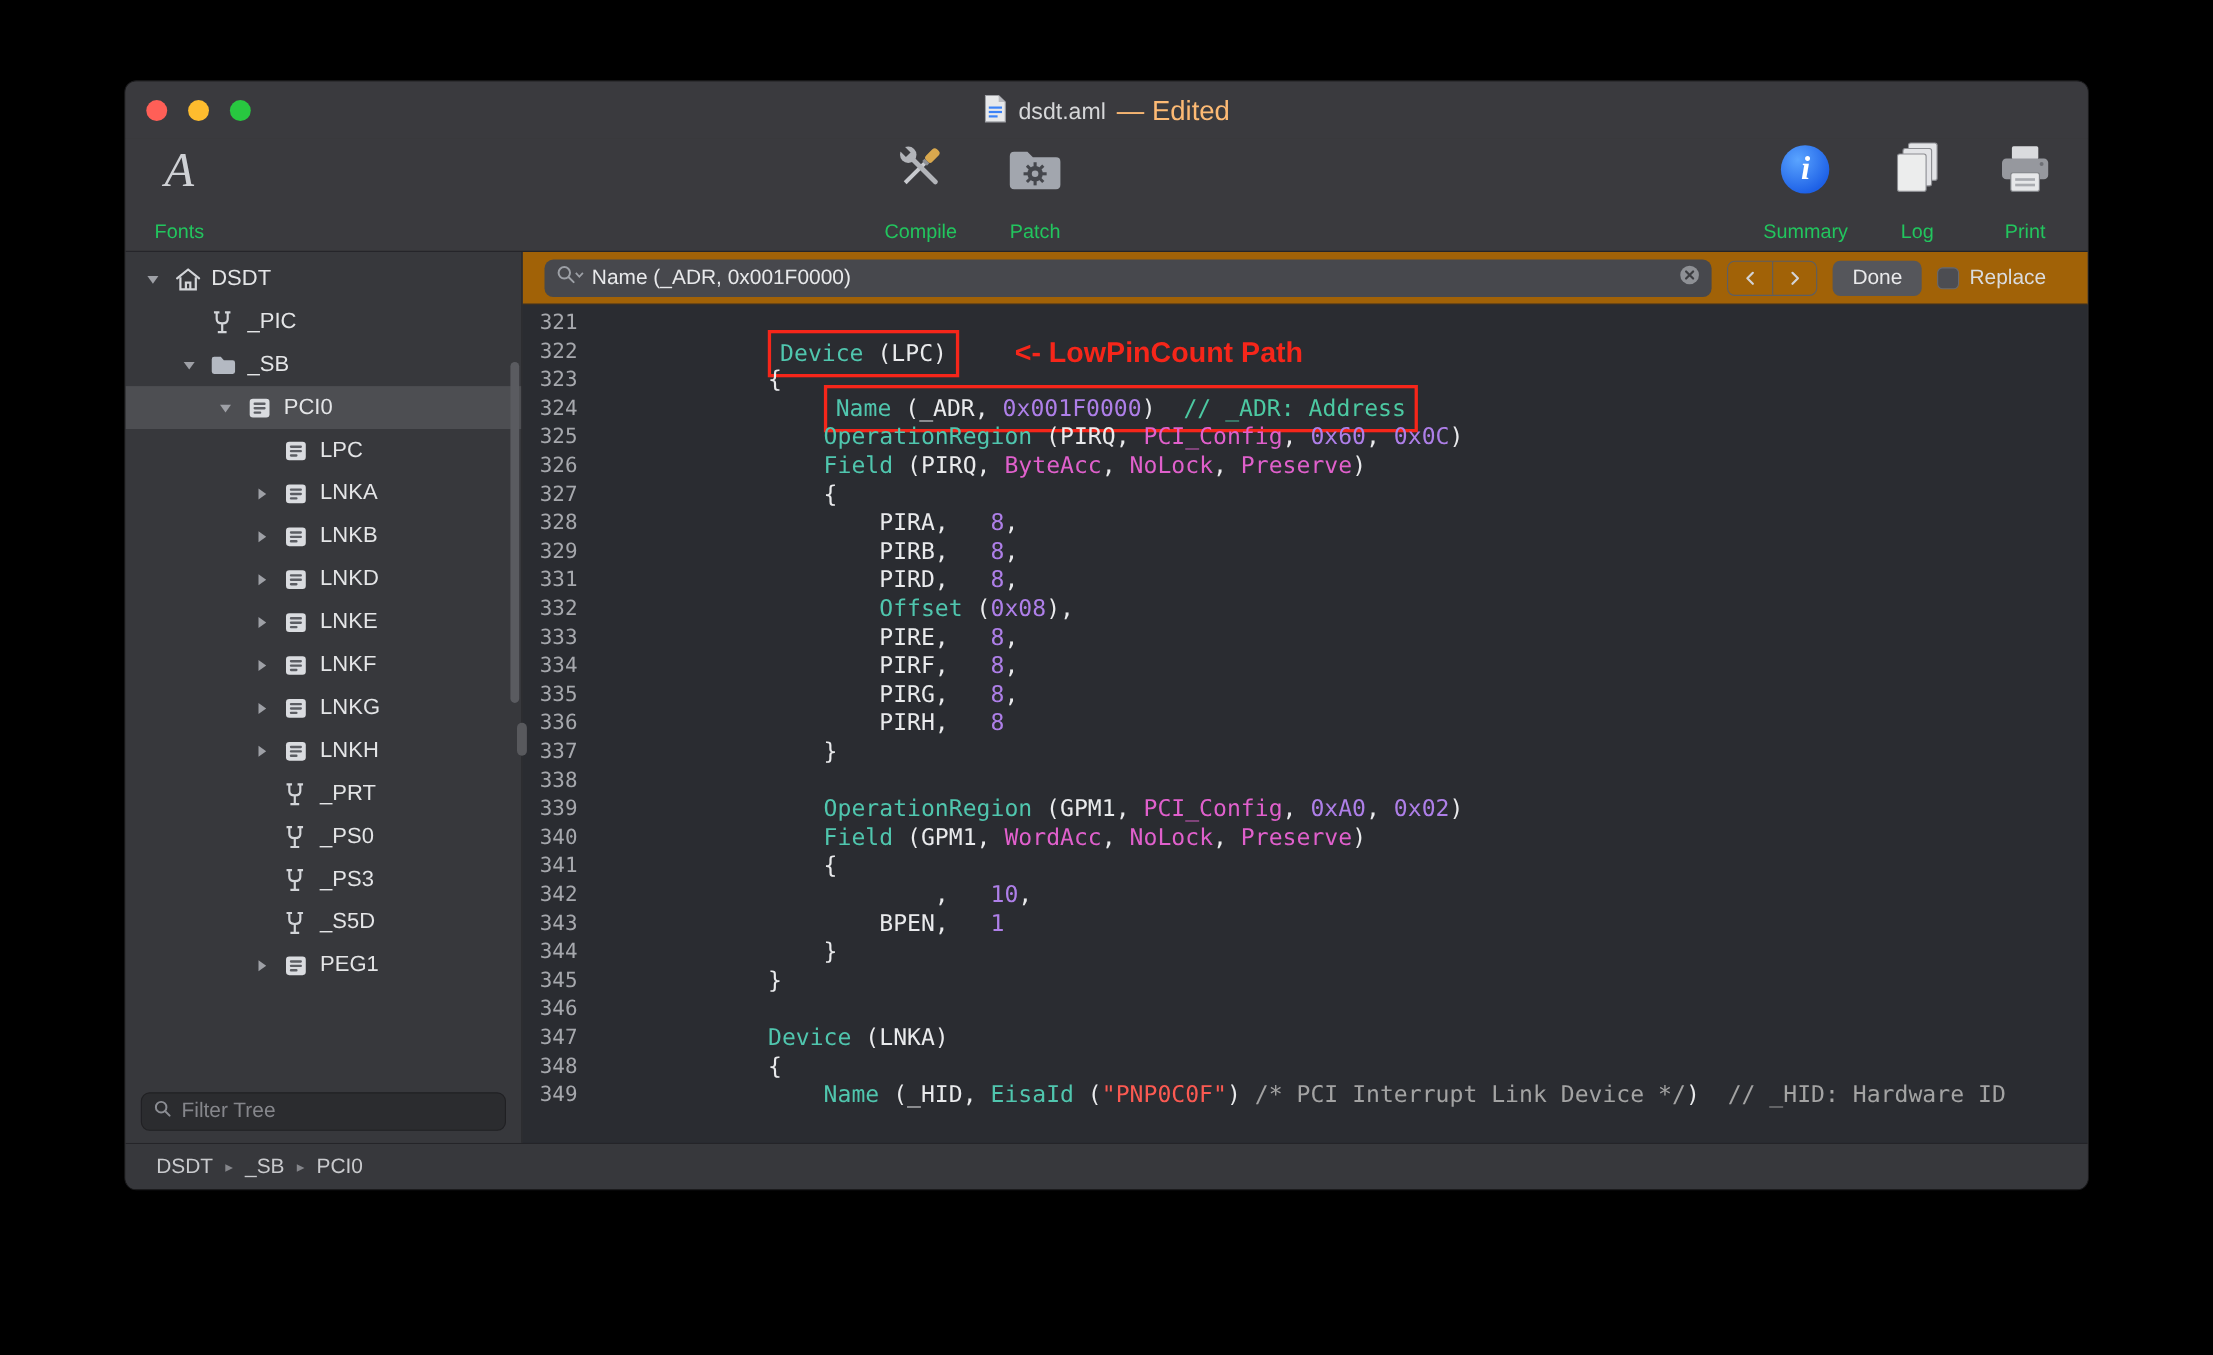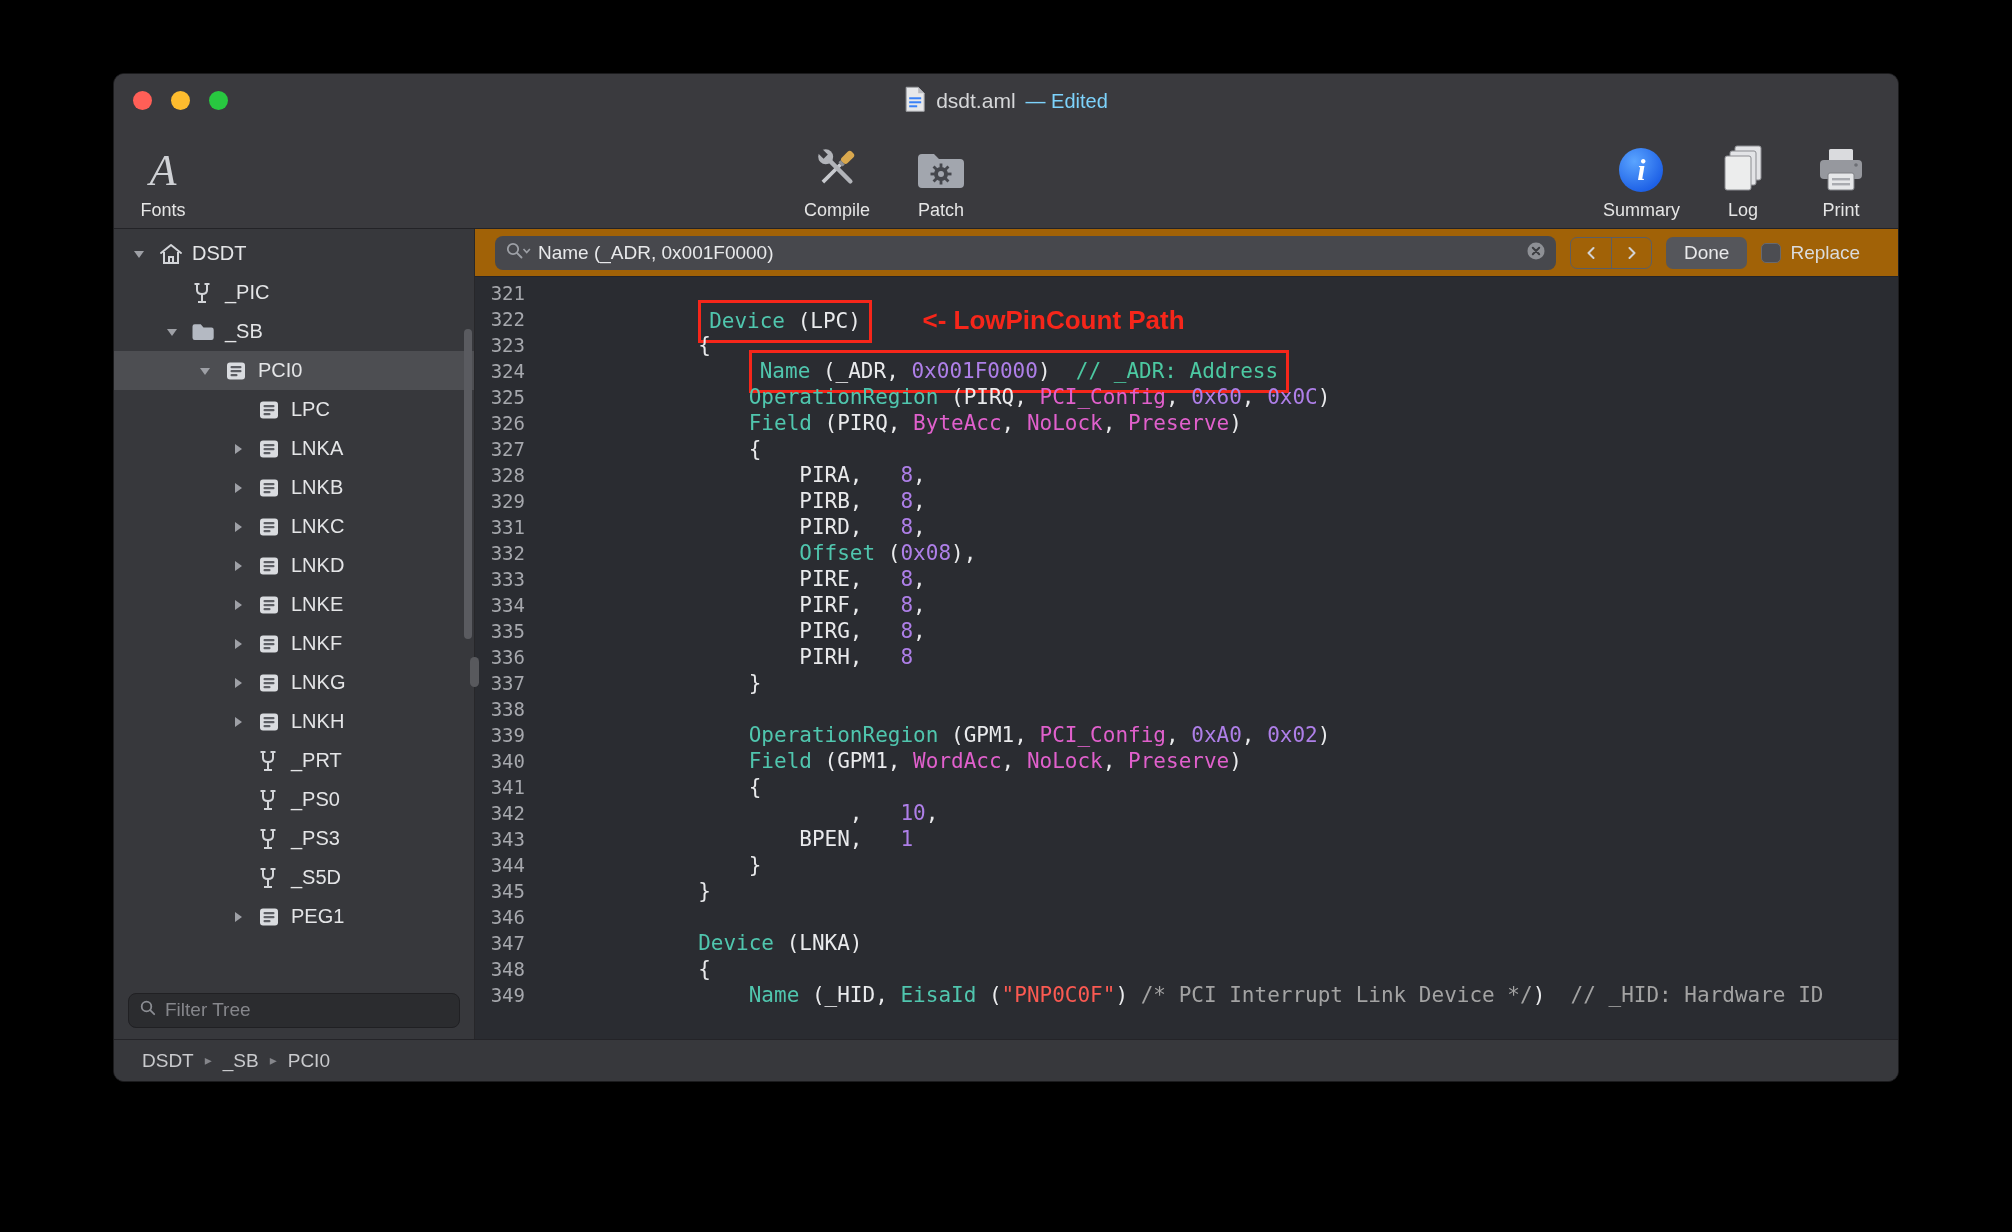--- a/index.html
+++ b/index.html
@@ -12,27 +12,27 @@
             background:#39393d; border:1px solid #1b1b1d; border-radius:11px; overflow:hidden;
             display:flex; flex-direction:column; box-shadow:0 34px 80px rgba(0,0,0,.65); }
 
   
   .titlebar { height:52px; position:relative; flex:none; background:#3a3a3e; }
   .traffic { position:absolute; left:19px; top:17px; display:flex; gap:19px; }
   .light { width:19px; height:19px; border-radius:50%; }
   .light.red { background:#ff5f57; } .light.yellow { background:#febc2e; } .light.green { background:#28c840; }
   .title { position:absolute; left:50%; top:50%; transform:translate(-50%,-46%); display:flex; align-items:center; gap:10px; white-space:nowrap; }
   .title .doc-name { font-size:21px; font-weight:400; color:#d6d7d9; }
-  .title .doc-suffix { font-size:20px; color:#7dd3fc; }
+  .title .doc-suffix { font-size:25px; color:#fdba74; }
 
   
   .toolbar { height:103px; position:relative; flex:none; background:#3a3a3e; border-bottom:1px solid #232327; }
   .tb-item { display:flex; flex-direction:column; align-items:center; justify-content:flex-end; gap:5px; min-width:70px; }
   .tb-item .ic { height:56px; display:flex; align-items:flex-end; justify-content:center; }
-  .tb-item .lbl { font-size:18px; color:#e5e5e5; line-height:20px; padding-bottom:6px; }
+  .tb-item .lbl { font-size:18px; color:#22c55e; line-height:20px; padding-bottom:6px;margin-top:16px; }
   .tb-fonts { position:absolute; left:14px; bottom:2px; }
   .tb-center { position:absolute; left:688px; bottom:2px; display:flex; gap:34px; }
   .tb-right { position:absolute; right:22px; bottom:2px; display:flex; gap:28px; }
   .fonts-a { font-family:"Liberation Serif", serif; font-style:italic; font-size:44px; line-height:44px; color:#cfd1d5; padding-bottom:2px; }
   .summary-circle { width:44px; height:44px; border-radius:50%; background:radial-gradient(circle at 35% 30%, #5aa4ff, #1d60e6 75%);
                     display:flex; align-items:center; justify-content:center; margin-bottom:3px; }
   .summary-circle span { font-family:"Liberation Serif", serif; font-style:italic; font-weight:700; font-size:30px; color:#fff; }
 
   
   .content { flex:1; display:flex; min-height:0; }
@@ -299,37 +299,20 @@
               </span>
               <span class="tree-ico">
                 <svg width="24" height="24" viewBox="0 0 24 24">
                   <rect x="3" y="3.5" width="18" height="17" rx="3" fill="#dadce0"></rect>
                   <rect x="6.5" y="7" width="11" height="2.2" rx="1" fill="#5b5d63"></rect>
                   <rect x="6.5" y="11" width="11" height="2.2" rx="1" fill="#5b5d63"></rect>
                   <rect x="6.5" y="15" width="7" height="2.2" rx="1" fill="#5b5d63"></rect>
                 </svg>
               </span>
               <span class="tree-label">LNKB</span>
-            </div>
-            <div class="tree-row">
-              <span class="tree-indent" style="width:117px"></span>
-              <span class="tree-tri">
-                <svg width="14" height="14" viewBox="0 0 14 14">
-                  <path d="M4 2 V12 L11 7 Z" fill="#9ea0a6"></path>
-                </svg>
-              </span>
-              <span class="tree-ico">
-                <svg width="24" height="24" viewBox="0 0 24 24">
-                  <rect x="3" y="3.5" width="18" height="17" rx="3" fill="#dadce0"></rect>
-                  <rect x="6.5" y="7" width="11" height="2.2" rx="1" fill="#5b5d63"></rect>
-                  <rect x="6.5" y="11" width="11" height="2.2" rx="1" fill="#5b5d63"></rect>
-                  <rect x="6.5" y="15" width="7" height="2.2" rx="1" fill="#5b5d63"></rect>
-                </svg>
-              </span>
-              <span class="tree-label">LNKC</span>
             </div>
             <div class="tree-row">
               <span class="tree-indent" style="width:117px"></span>
               <span class="tree-tri">
                 <svg width="14" height="14" viewBox="0 0 14 14">
                   <path d="M4 2 V12 L11 7 Z" fill="#9ea0a6"></path>
                 </svg>
               </span>
               <span class="tree-ico">
                 <svg width="24" height="24" viewBox="0 0 24 24">

